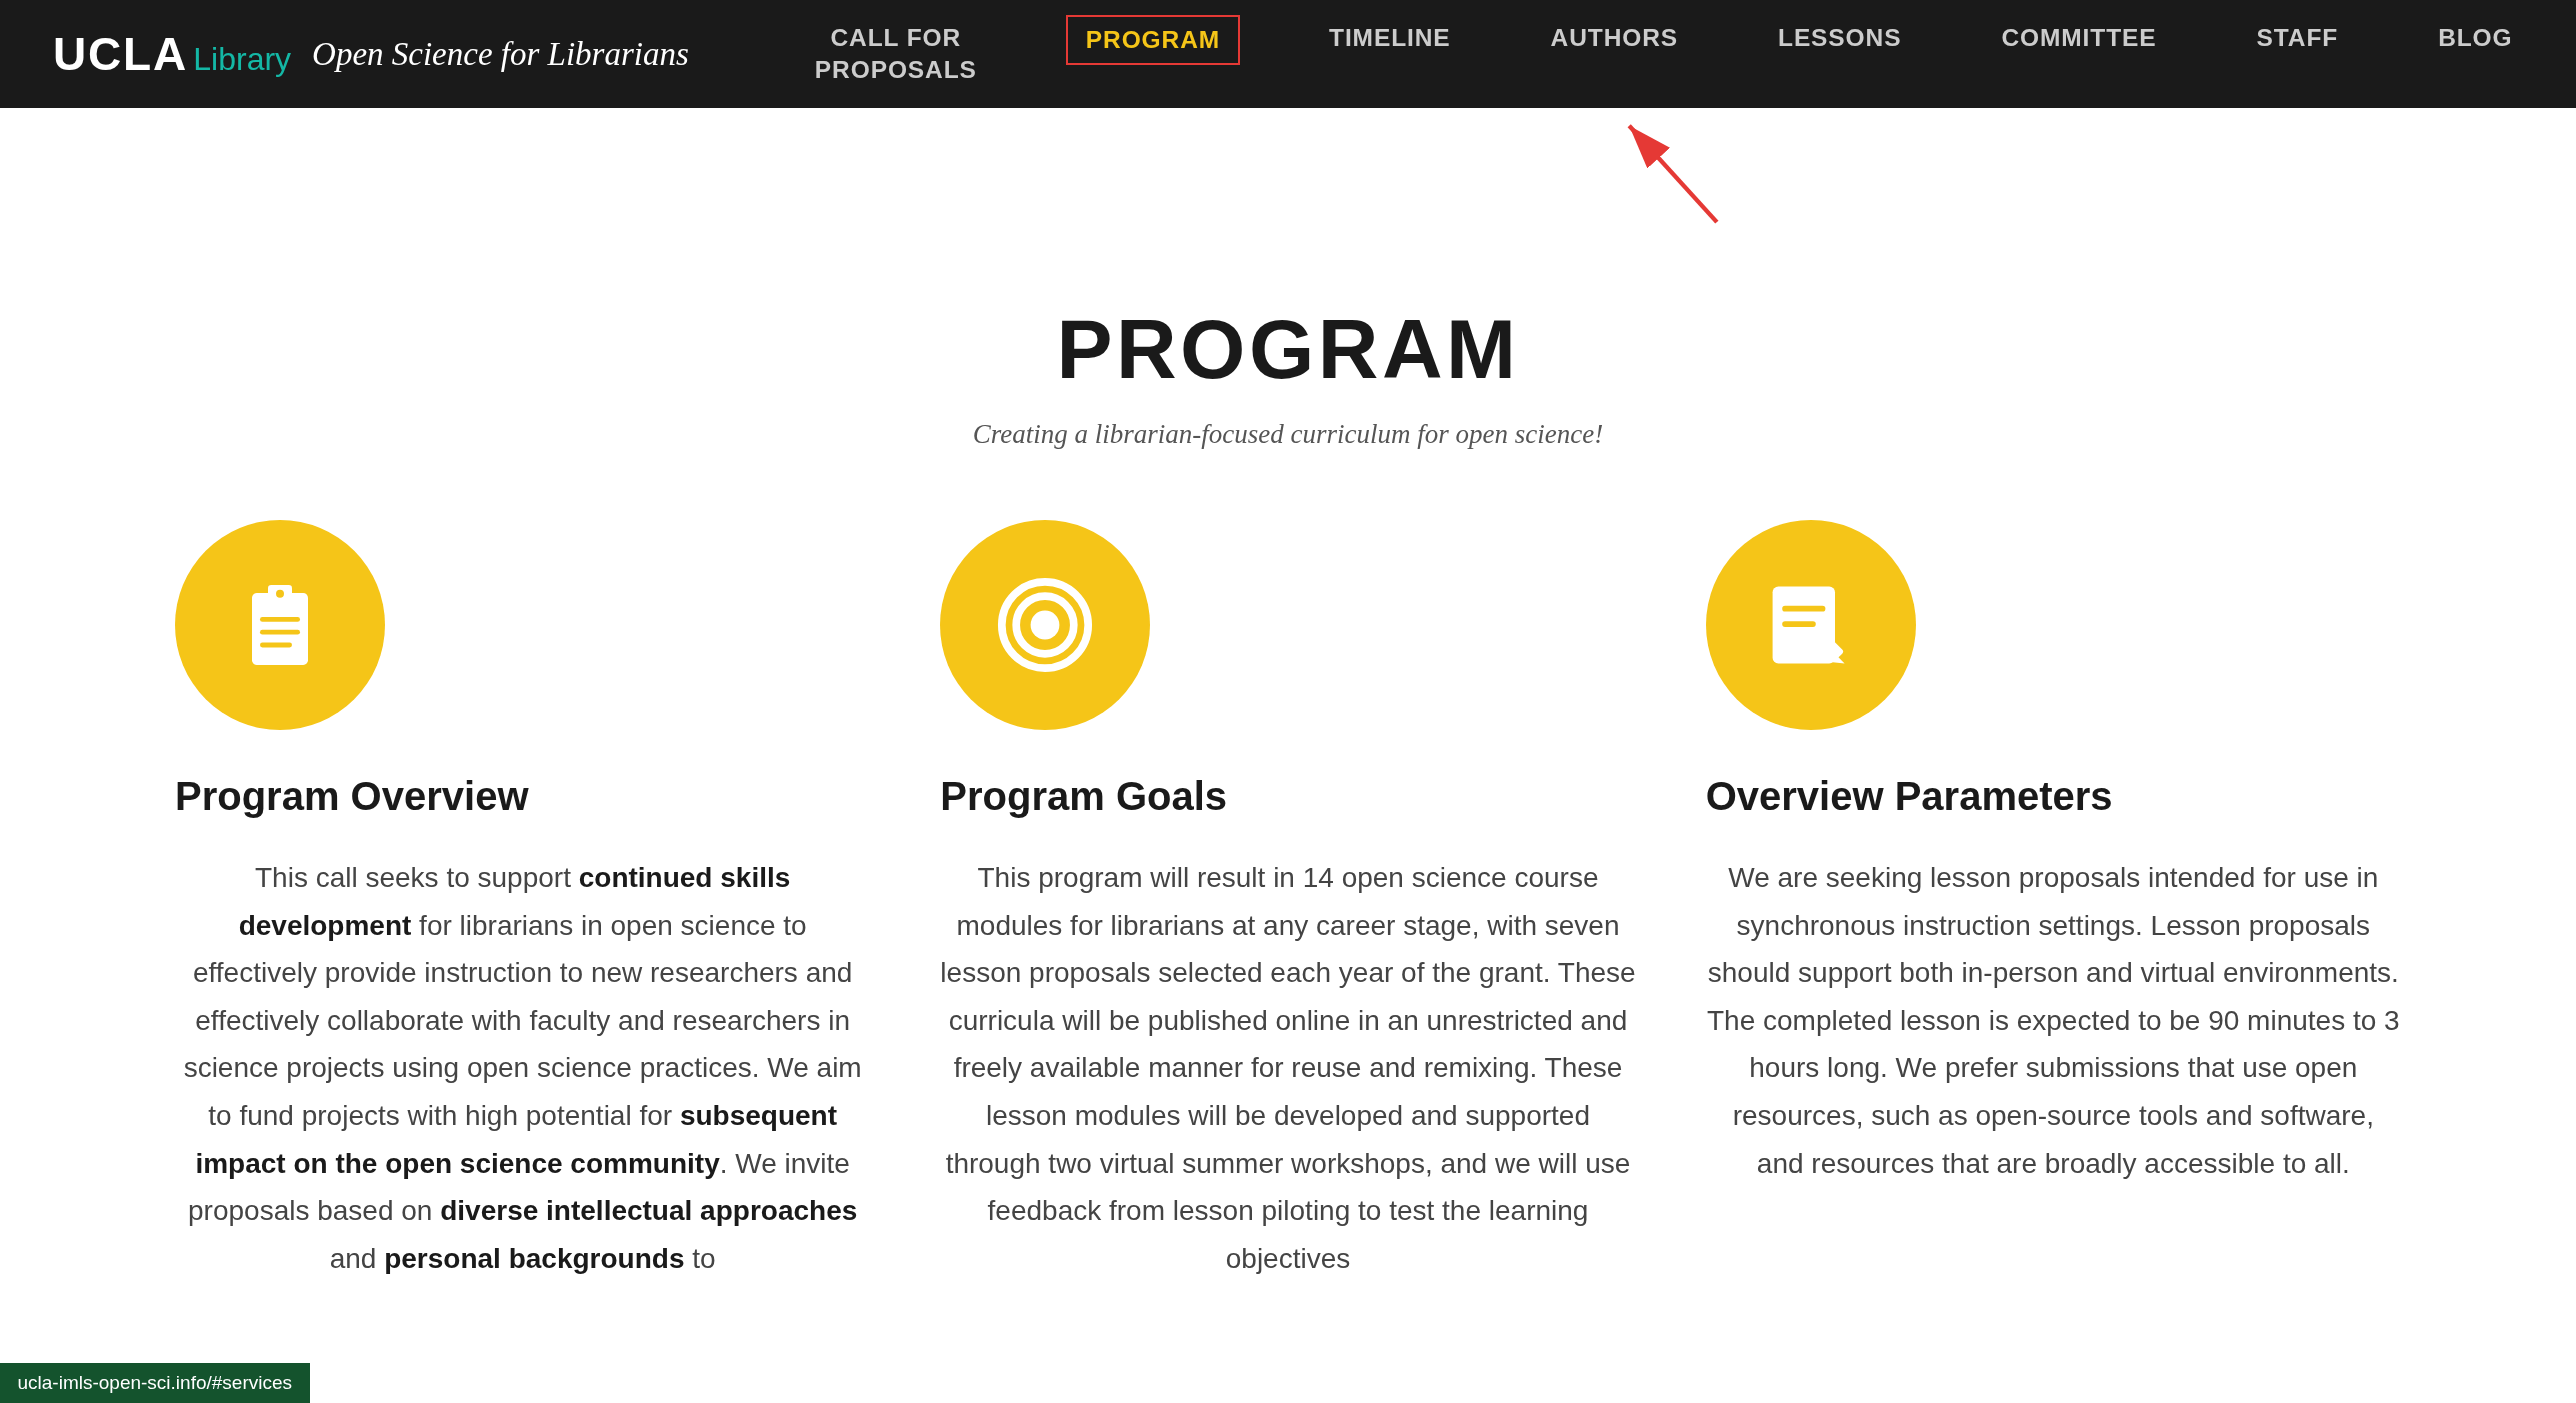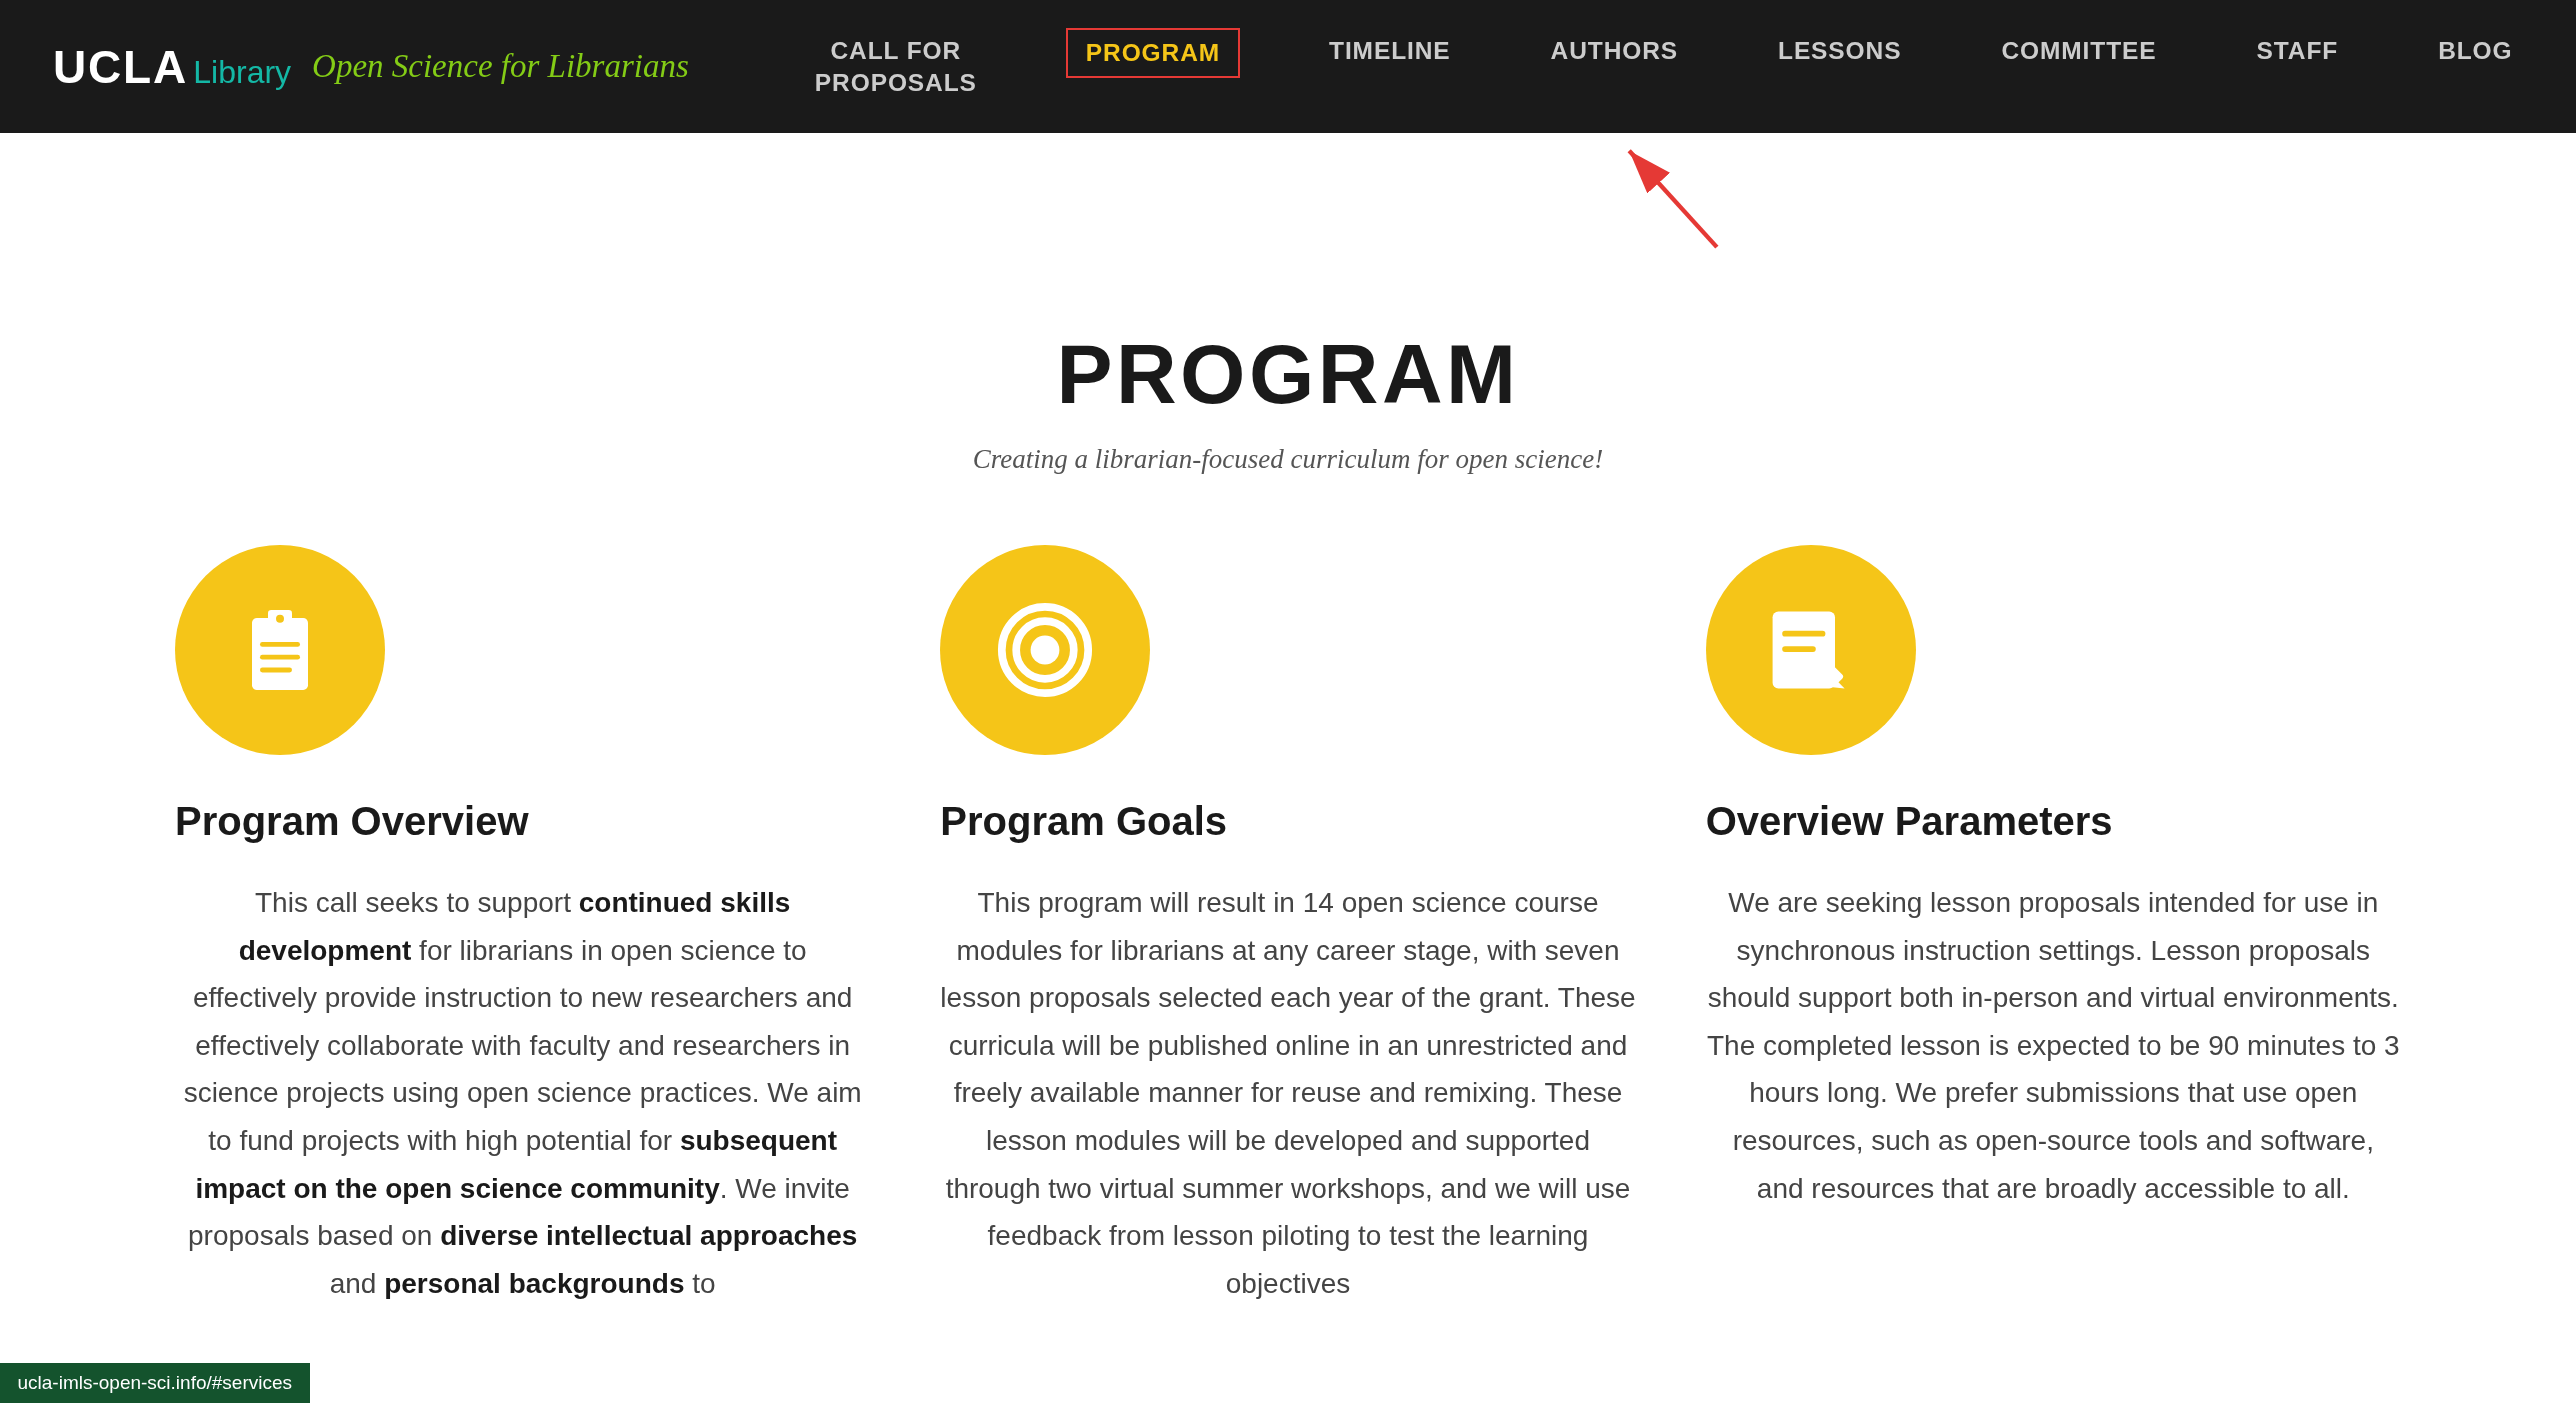--- a/index.html
+++ b/index.html
@@ -14,21 +14,21 @@
       width: 2576px;
       min-height: 1404px;
     }
 
     
     .navbar {
       background: #1a1a1a;
       display: flex;
       align-items: center;
       padding: 0 53px;
-      height: 133px;
+      height: 108px;
       gap: 53px;
     }
 
     .navbar-brand {
       display: flex;
       align-items: center;
       gap: 21px;
       flex-shrink: 0;
     }
 
@@ -45,21 +45,21 @@
       letter-spacing: 1.8px;
     }
 
     .brand-library {
       color: #14b8a6;
       font-size: 32px;
       font-weight: 400;
     }
 
     .brand-tagline {
-      color: #84cc16;
+      color: #ffffff;
       font-size: 33px;
       font-style: italic;
       font-family: Georgia, serif;
       font-weight: 400;
     }
 
     .navbar-nav {
       display: flex;
       align-items: flex-start;
       gap: 79px;

